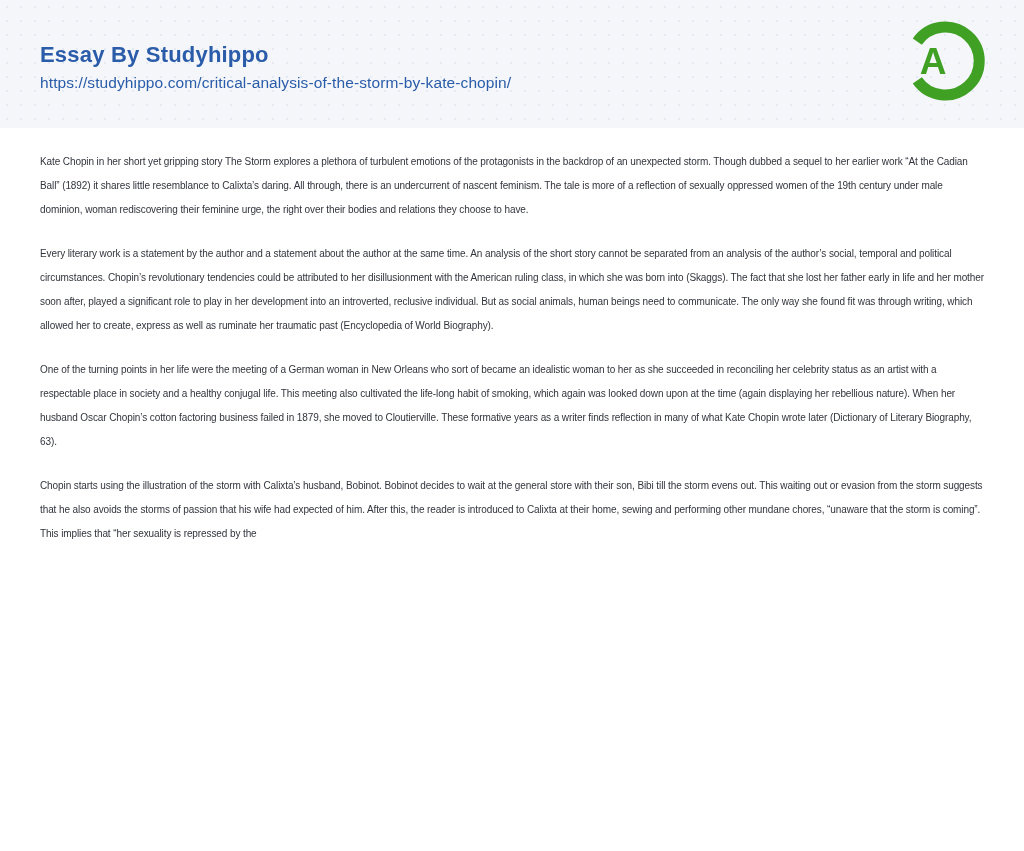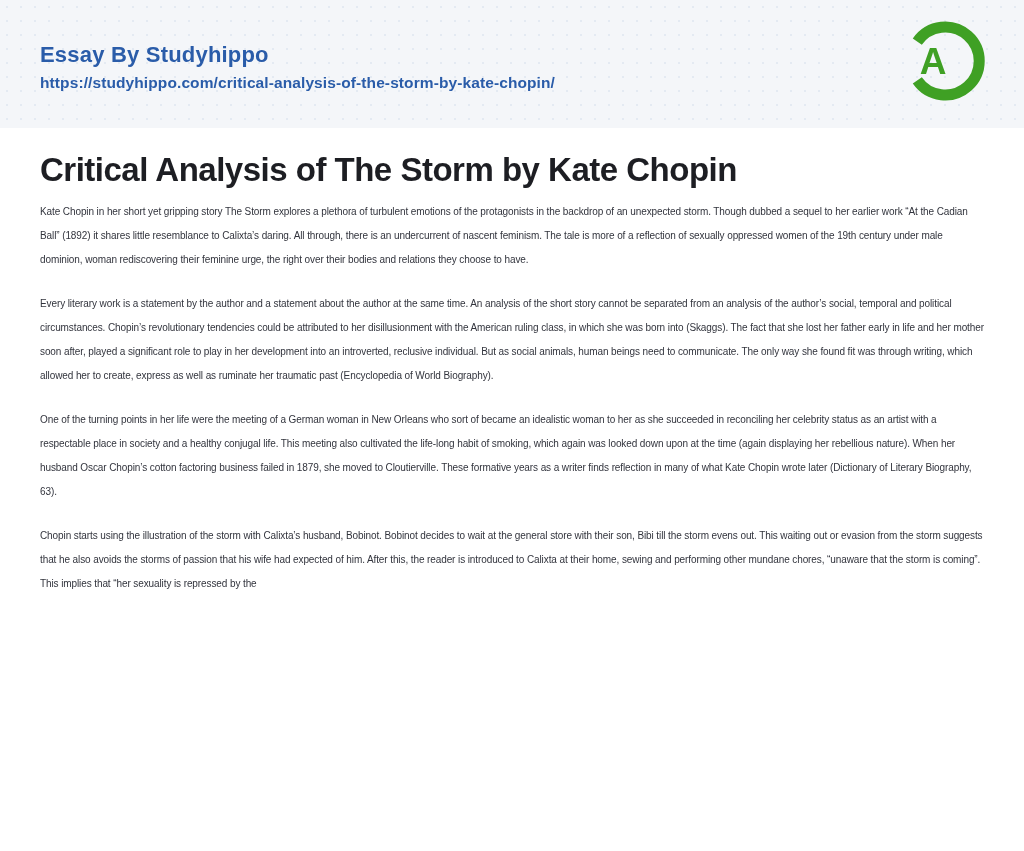--- a/index.html
+++ b/index.html
@@ -27,21 +27,21 @@
     color: #2a5ca9;
     font-size: 22px;
     font-weight: 700;
     letter-spacing: 0.2px;
     margin-bottom: 6px;
   }
   .source-url {
     display: inline-block;
     color: #2a5ca9;
     font-size: 15.5px;
-    font-weight: 700;
+    font-weight: 400;
     text-decoration: none;
     letter-spacing: 0.1px;
   }
   .logo {
     width: 80px;
     height: 80px;
     flex: 0 0 auto;
     margin-top: -6px;
   }
   .article {
@@ -74,18 +74,17 @@
   </div>
   <div class="logo">
     <svg viewBox="0 0 80 80" width="80" height="80">
       <path d="M 12.3 20.6 A 34 34 0 1 1 12.3 59.4" fill="none" stroke="#3fa024" stroke-width="11" stroke-linecap="butt"></path>
       <text x="28" y="53" text-anchor="middle" font-family="Liberation Sans, DejaVu Sans, sans-serif" font-size="37" font-weight="600" fill="#3fa024">A</text>
     </svg>
   </div>
 </header>
 
 <main class="article">
-  <h1 class="essay-title">Critical Analysis of The Storm by Kate Chopin</h1>
   <p class="essay-paragraph">Kate Chopin in her short yet gripping story The Storm explores a plethora of turbulent emotions of the protagonists in the backdrop of an unexpected storm. Though dubbed a sequel to her earlier work “At the Cadian Ball” (1892) it shares little resemblance to Calixta’s daring. All through, there is an undercurrent of nascent feminism. The tale is more of a reflection of sexually oppressed women of the 19th century under male dominion, woman rediscovering their feminine urge, the right over their bodies and relations they choose to have.</p>
   <p class="essay-paragraph">Every literary work is a statement by the author and a statement about the author at the same time. An analysis of the short story cannot be separated from an analysis of the author’s social, temporal and political circumstances. Chopin’s revolutionary tendencies could be attributed to her disillusionment with the American ruling class, in which she was born into (Skaggs). The fact that she lost her father early in life and her mother soon after, played a significant role to play in her development into an introverted, reclusive individual. But as social animals, human beings need to communicate. The only way she found fit was through writing, which allowed her to create, express as well as ruminate her traumatic past (Encyclopedia of World Biography).</p>
   <p class="essay-paragraph">One of the turning points in her life were the meeting of a German woman in New Orleans who sort of became an idealistic woman to her as she succeeded in reconciling her celebrity status as an artist with a respectable place in society and a healthy conjugal life. This meeting also cultivated the life-long habit of smoking, which again was looked down upon at the time (again displaying her rebellious nature). When her husband Oscar Chopin’s cotton factoring business failed in 1879, she moved to Cloutierville. These formative years as a writer finds reflection in many of what Kate Chopin wrote later (Dictionary of Literary Biography, 63).</p>
   <p class="essay-paragraph">Chopin starts using the illustration of the storm with Calixta’s husband, Bobinot. Bobinot decides to wait at the general store with their son, Bibi till the storm evens out. This waiting out or evasion from the storm suggests that he also avoids the storms of passion that his wife had expected of him. After this, the reader is introduced to Calixta at their home, sewing and performing other mundane chores, “unaware that the storm is coming”. This implies that “her sexuality is repressed by the</p>
 </main>
 
 </body></html>

